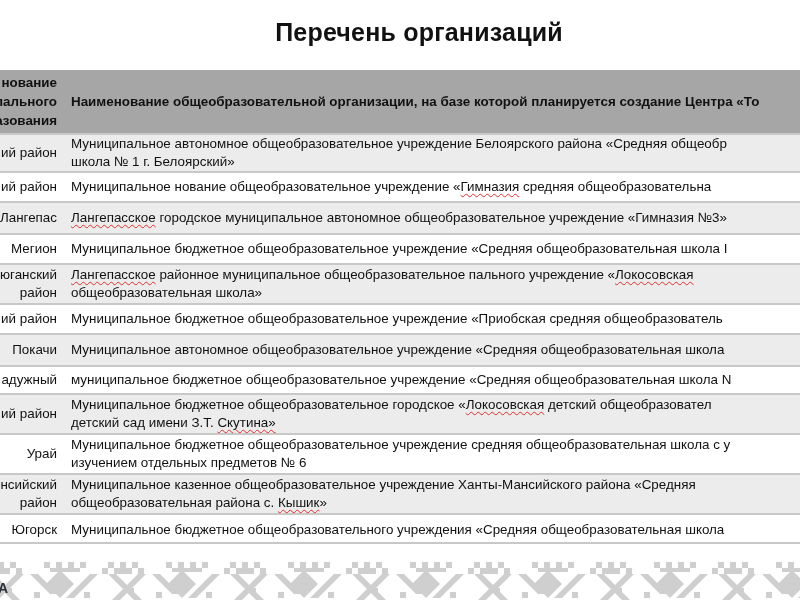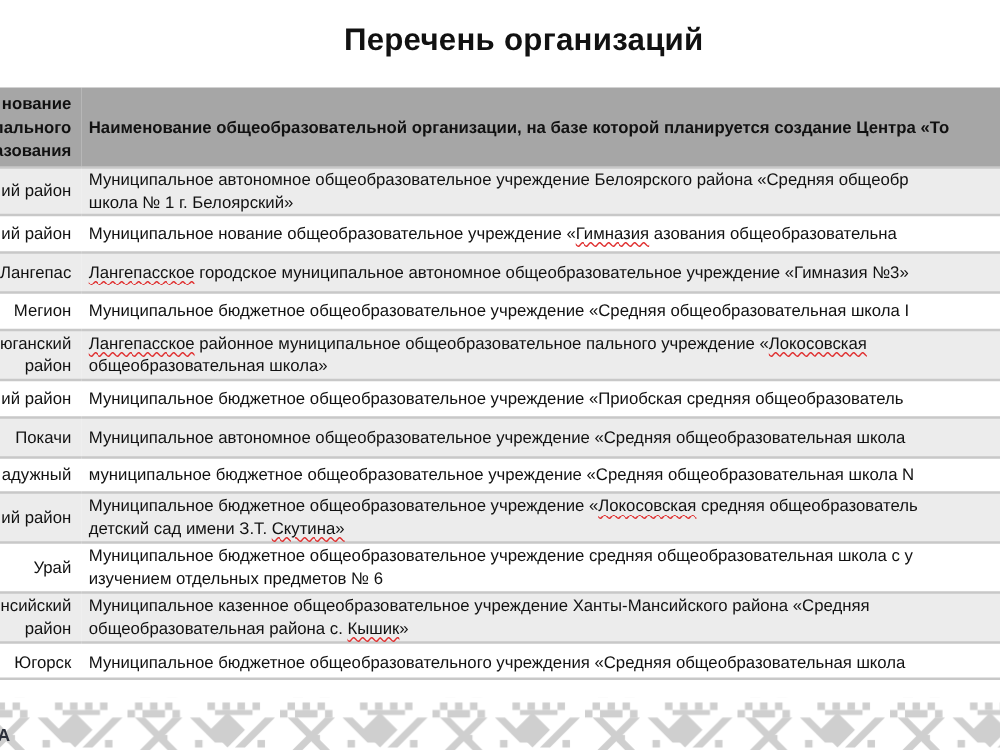--- a/index.html
+++ b/index.html
@@ -64,21 +64,21 @@
     <tr style="height:37px">
       <td class="c1">ий район</td>
       <td class="c2">
         <div style="white-space:nowrap">Муниципальное автономное общеобразовательное учреждение Белоярского района «Средняя общеобр</div>
         <div style="white-space:nowrap">школа № 1 г. Белоярский»</div>
       </td>
     </tr>
 
     <tr style="height:30px">
       <td class="c1">ий район</td>
-      <td class="c2" style="white-space:nowrap"><span>Муниципальное нование общеобразовательное учреждение «</span><span class="sp">Гимназия</span><span> азования общеобразовательна</span></td>
+      <td class="c2" style="white-space:nowrap"><span>Муниципальное нование общеобразовательное учреждение «</span><span class="sp">Гимназия</span><span> средняя общеобразовательна</span></td>
     </tr>
 
     <tr style="height:32px">
       <td class="c1">Лангепас</td>
       <td class="c2" style="white-space:nowrap"><span class="sp">Лангепасское</span><span> городское муниципальное автономное общеобразовательное учреждение «Гимназия №3»</span></td>
     </tr>
 
     <tr style="height:30px">
       <td class="c1">Мегион</td>
       <td class="c2" style="white-space:nowrap">Муниципальное бюджетное общеобразовательное учреждение «Средняя общеобразовательная школа I</td>
@@ -106,21 +106,21 @@
     </tr>
 
     <tr style="height:28px">
       <td class="c1">адужный</td>
       <td class="c2" style="white-space:nowrap">муниципальное бюджетное общеобразовательное учреждение «Средняя общеобразовательная школа N</td>
     </tr>
 
     <tr style="height:40px">
       <td class="c1">ий район</td>
       <td class="c2">
-        <div style="white-space:nowrap"><span>Муниципальное бюджетное общеобразовательное учреждение «</span><span class="sp">Локосовская</span><span> средняя общеобразователь</span></div>
+        <div style="white-space:nowrap"><span>Муниципальное бюджетное общеобразовательное городское «</span><span class="sp">Локосовская</span><span> детский общеобразовател</span></div>
         <div style="white-space:nowrap"><span>детский сад имени З.Т. </span><span class="sp">Скутина»</span></div>
       </td>
     </tr>
 
     <tr style="height:40px">
       <td class="c1">Урай</td>
       <td class="c2">
         <div style="white-space:nowrap">Муниципальное бюджетное общеобразовательное учреждение средняя общеобразовательная школа с у</div>
         <div style="white-space:nowrap">изучением отдельных предметов № 6</div>
       </td>

